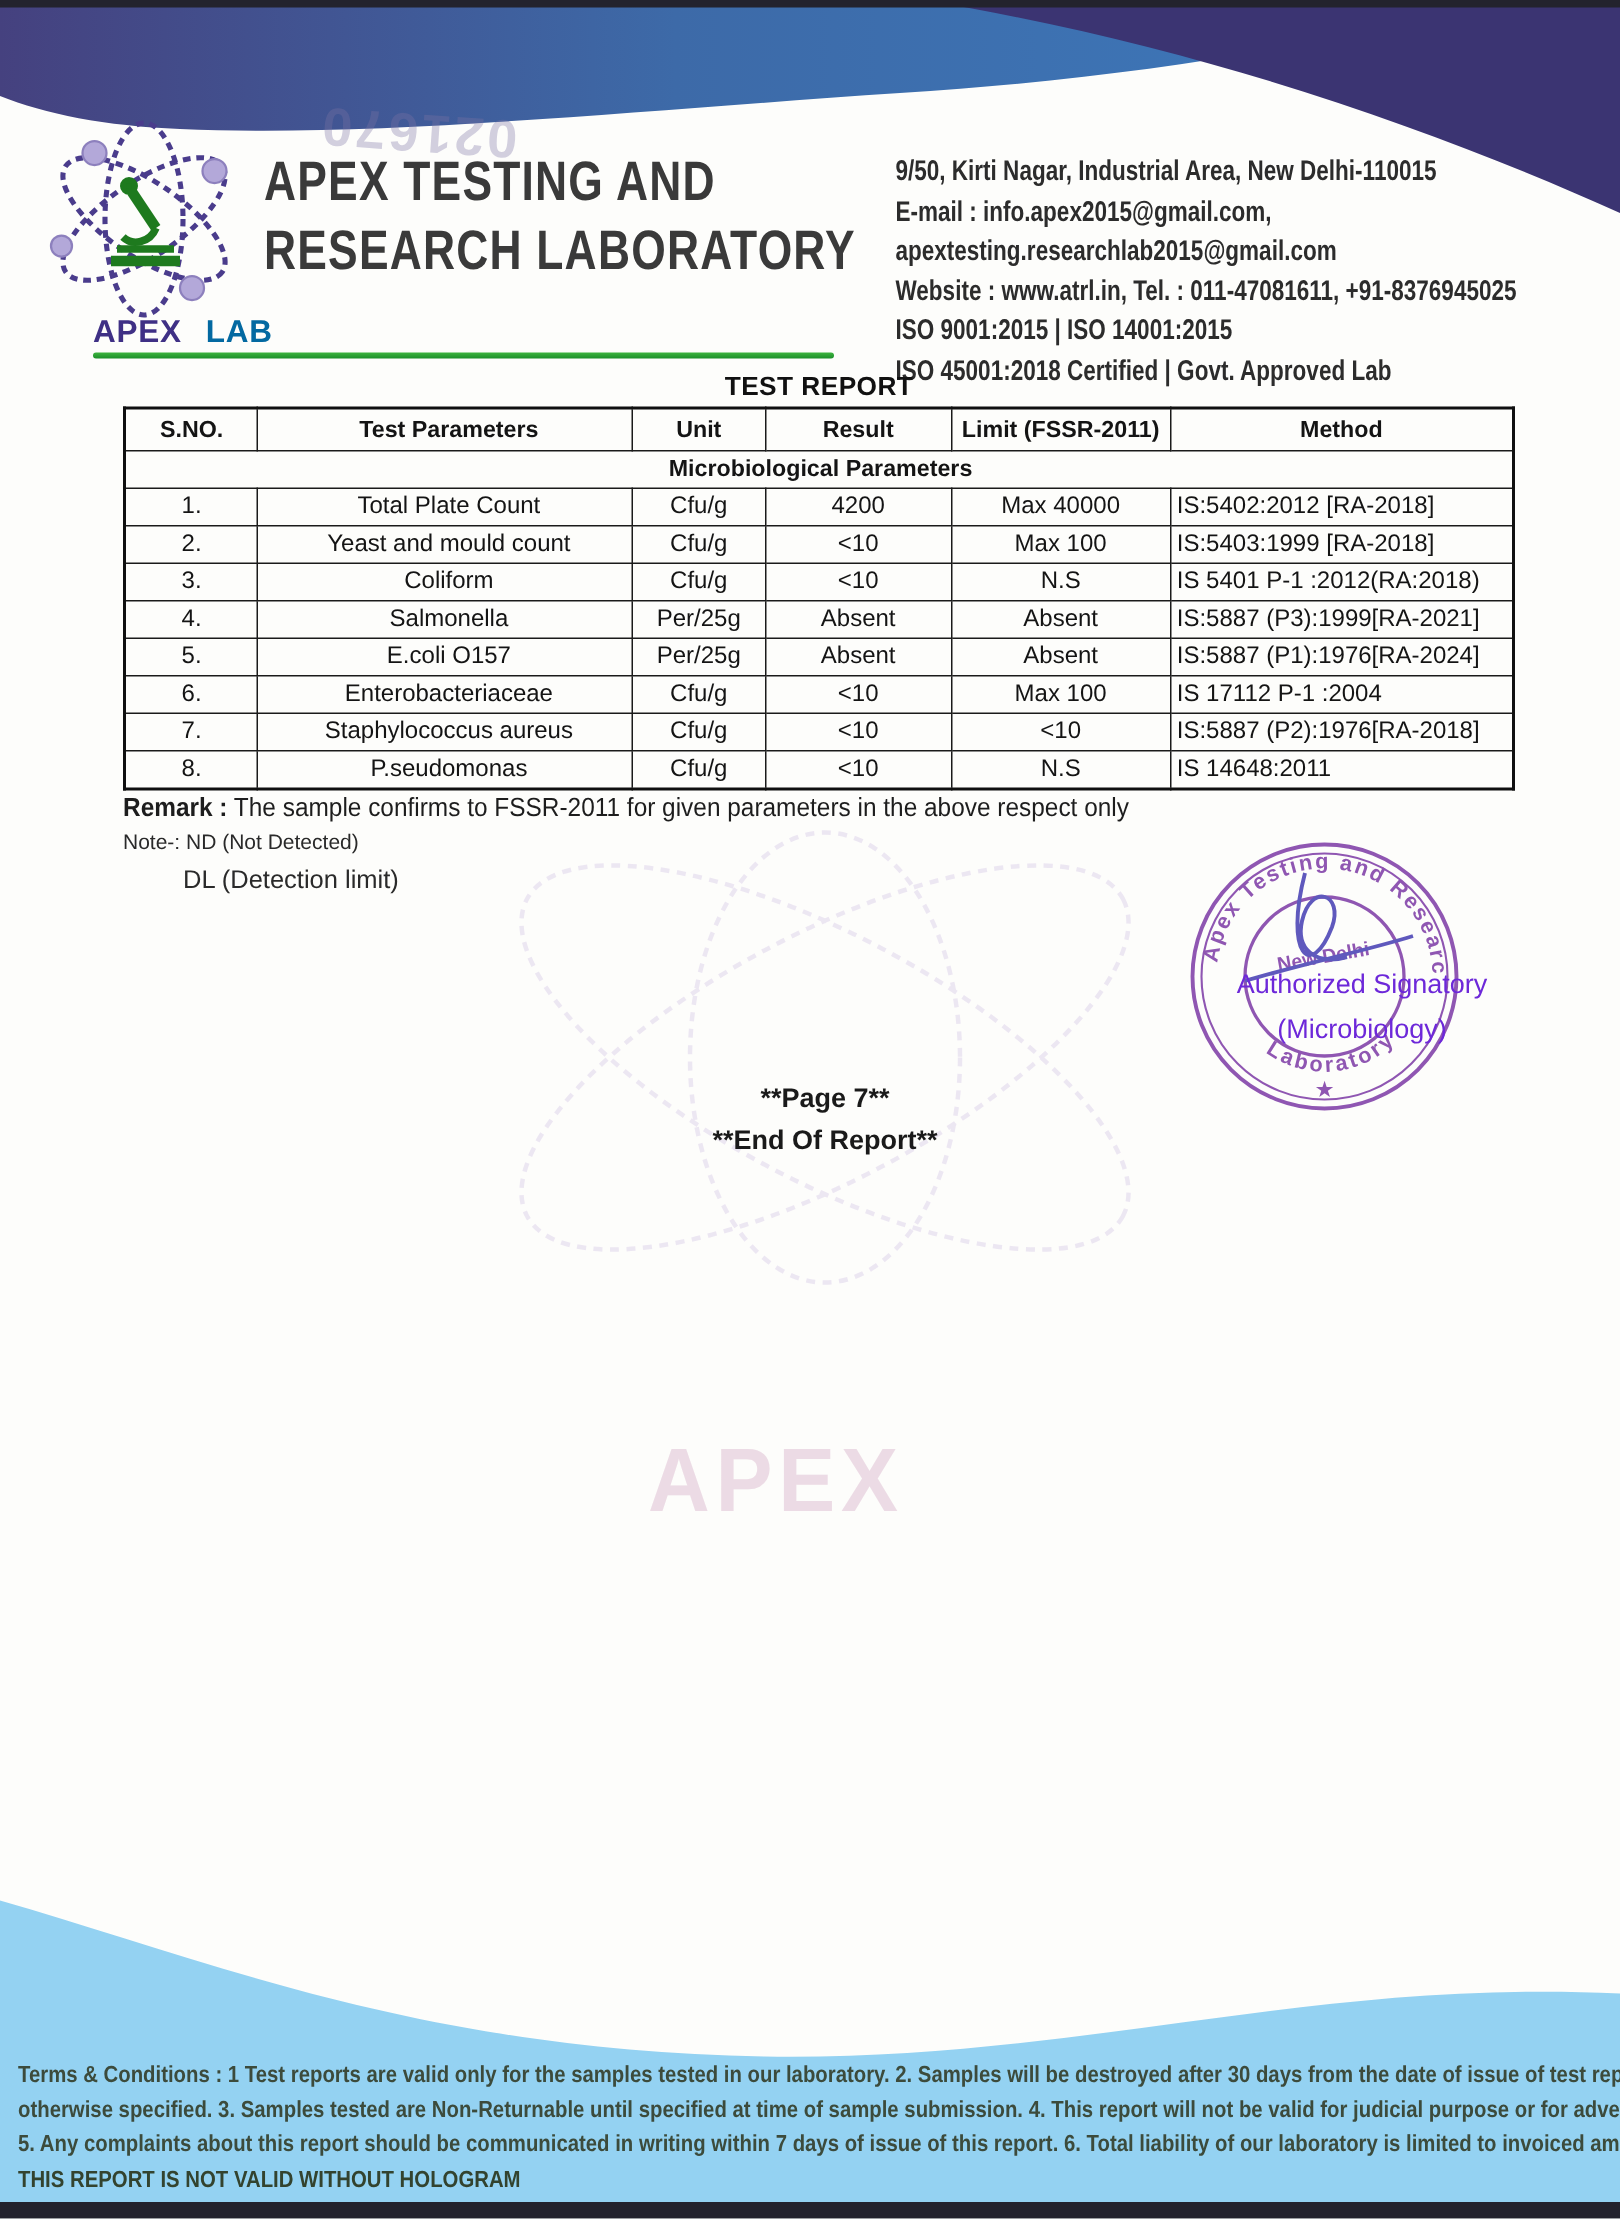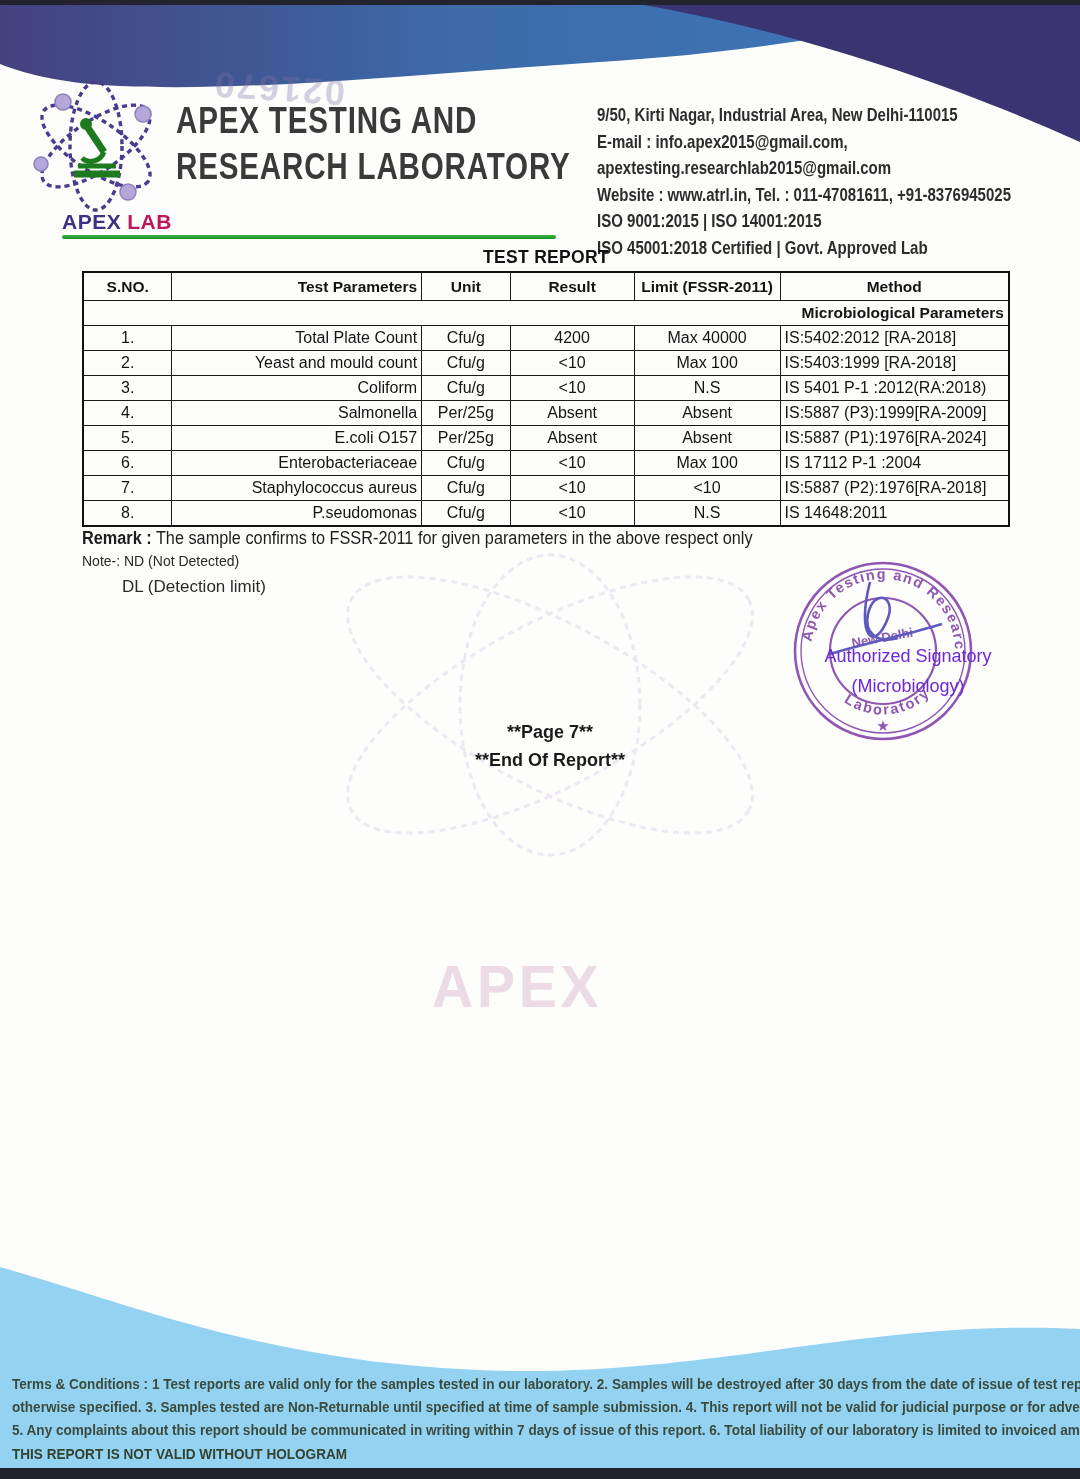--- a/index.html
+++ b/index.html
@@ -16,41 +16,41 @@
   
   .bleed-number{
     position:absolute;left:235px;top:68px;width:110px;
     transform:rotate(184deg);color:rgba(125,115,165,.33);
     font-size:36px;font-weight:700;letter-spacing:2px;
   }
   
   .logo-atom{position:absolute;left:16px;top:68px;width:160px;height:152px;}
   .logo-text{position:absolute;left:62px;top:210px;font-size:21px;font-weight:800;letter-spacing:.5px;}
   .logo-text .apex{color:#3f3085;}
-  .logo-text .lab{color:#be185d;margin-left:6px;}
+  .logo-text .lab{color:#0369a1;margin-left:16px;}
   .green-rule{position:absolute;left:62px;top:235px;width:494px;height:4px;background:linear-gradient(to bottom,#3db43f,#1d8f2a);border-radius:2px;}
   
   .company{position:absolute;left:176px;top:98px;line-height:46px;
     font-weight:800;font-size:37px;color:#3a3a3a;letter-spacing:1px;
     transform:scaleX(.8);transform-origin:left top;white-space:nowrap;}
   
   .contact{position:absolute;left:597px;top:102px;font-weight:700;color:#2c2c2c;}
   .contact .line{font-size:19px;line-height:26.5px;transform:scaleX(.79);transform-origin:left top;white-space:nowrap;}
   
   .report-title{position:absolute;left:0;top:247px;width:1092px;text-align:center;
     font-size:17.5px;font-weight:800;color:#111;letter-spacing:.3px;}
   
   .report-table{position:absolute;left:82px;top:271px;width:928px;border-collapse:collapse;
     table-layout:fixed;border:2.5px solid #101010;font-size:16px;color:#141414;}
   .report-table td,.report-table th{border:1.6px solid #1a1a1a;padding:0 4px;vertical-align:middle;overflow:hidden;white-space:nowrap;margin-left:40px;}
   .report-table th{font-size:15.5px;font-weight:800;height:27px;text-align:center;}
-  .report-table .section-row td{font-weight:800;font-size:15.5px;height:21px;text-align:right;padding-left:6px;}
+  .report-table .section-row td{font-weight:800;font-size:15.5px;height:21px;text-align:center;padding-left:6px;}
   .report-table tbody tr{height:25px;}
   .report-table .c0{width:9.2%;text-align:center;}
-  .report-table .c1{width:27.2%;text-align:right;padding-left:9px;}
+  .report-table .c1{width:27.2%;text-align:center;padding-left:9px;}
   .report-table .c2{width:9.2%;text-align:center;}
   .report-table .c3{width:13.3%;text-align:center;}
   .report-table .c4{width:15.8%;text-align:center;}
   .report-table .c5{width:25.3%;}
   
   .remark{position:absolute;left:82px;top:528px;font-size:17.5px;color:#1d1d1d;transform:scaleX(.93);transform-origin:left top;white-space:nowrap;}
   .remark b{font-weight:800;}
   .note1{position:absolute;left:82px;top:553px;font-size:14px;color:#2a2a2a;}
   .note2{position:absolute;left:122px;top:577px;font-size:17px;color:#2a2a2a;}
   
@@ -169,21 +169,21 @@
           <td class="c3">&lt;10</td>
           <td class="c4">N.S</td>
           <td class="c5">IS 5401 P-1 :2012(RA:2018)</td>
         </tr>
         <tr>
           <td class="c0">4.</td>
           <td class="c1">Salmonella</td>
           <td class="c2">Per/25g</td>
           <td class="c3">Absent</td>
           <td class="c4">Absent</td>
-          <td class="c5">IS:5887 (P3):1999[RA-2009]</td>
+          <td class="c5">IS:5887 (P3):1999[RA-2021]</td>
         </tr>
         <tr>
           <td class="c0">5.</td>
           <td class="c1">E.coli O157</td>
           <td class="c2">Per/25g</td>
           <td class="c3">Absent</td>
           <td class="c4">Absent</td>
           <td class="c5">IS:5887 (P1):1976[RA-2024]</td>
         </tr>
         <tr>

